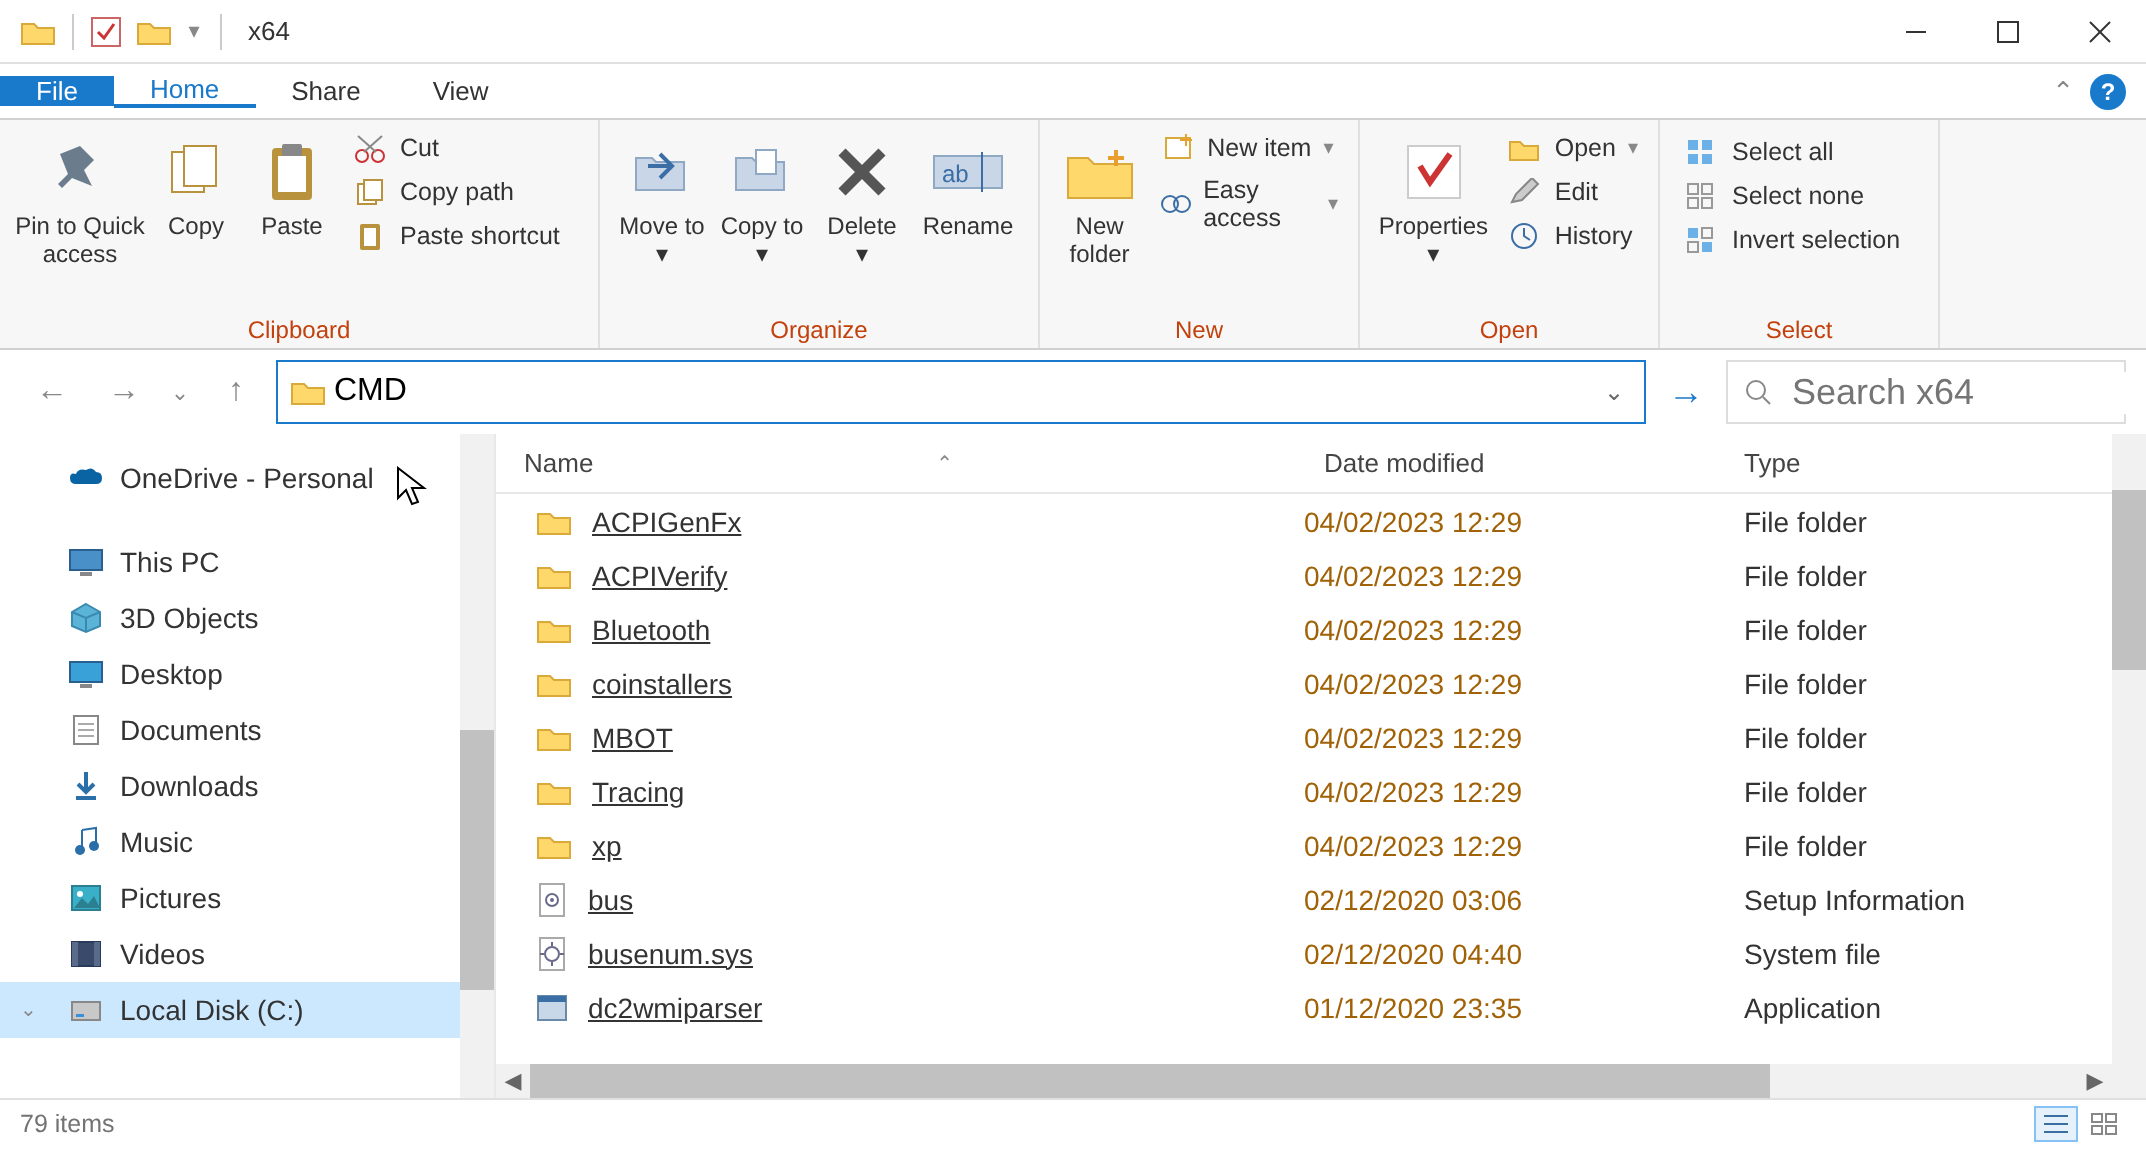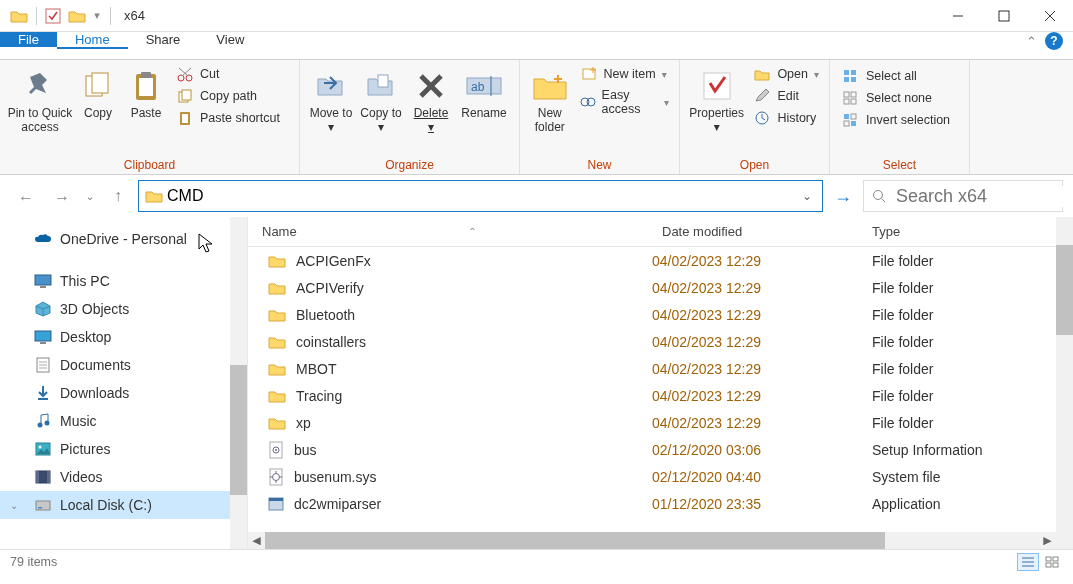--- a/index.html
+++ b/index.html
@@ -7,21 +7,21 @@
 
 
 .titlebar { height: 32px; display: flex; align-items: center; border-bottom: 1px solid #e0e0e0; }
 .titlebar .qat { display: flex; align-items: center; padding-left: 8px; gap: 2px; }
 .titlebar .qat .icon-slot { width: 22px; height: 22px; display: flex; align-items: center; justify-content: center; }
 .titlebar .title { padding-left: 10px; font-size: 13px; }
 .titlebar .win-controls { margin-left: auto; display: flex; }
 .titlebar .win-controls div { width: 46px; height: 32px; display: flex; align-items: center; justify-content: center; font-size: 14px; }
 
 
-.ribbon-tabs { height: 28px; display: flex; align-items: flex-start; border-bottom: 1px solid #d0d0d0; }
+.ribbon-tabs { height: 28px; display: flex; align-items: center; border-bottom: 1px solid #d0d0d0; }
 .ribbon-tabs .tab { padding: 0 18px; font-size: 13px; display: flex; align-items: center; }
 .ribbon-tabs .tab.file { background: #1979ca; color: #fff; }
 .ribbon-tabs .tab.active { color: #1979ca; border-bottom: 2px solid #1979ca; }
 .ribbon-tabs .spacer { flex: 1; }
 .ribbon-tabs .rt-right { display: flex; align-items: center; padding-right: 10px; gap: 8px; }
 .help-circle { width: 18px; height: 18px; border-radius: 50%; background: #1979ca; color: #fff; display: flex; align-items: center; justify-content: center; font-size: 12px; font-weight: bold; }
 
 
 .ribbon { height: 115px; background: #f7f7f7; border-bottom: 1px solid #d0d0d0; display: flex; }
 .group { border-right: 1px solid #e0e0e0; display: flex; flex-direction: column; padding: 2px 6px 0 6px; }
@@ -57,21 +57,21 @@
 
 .file-pane { flex: 1; position: relative; overflow: hidden; }
 .file-header { height: 30px; display: flex; align-items: center; border-bottom: 1px solid #e8e8e8; font-size: 13px; color: #444; }
 .file-header .col { padding-left: 14px; }
 .col-name { width: 400px; display: flex; align-items: center; }
 .col-name .sort { margin-left: auto; margin-right: auto; color: #888; font-size: 10px; }
 .col-date { width: 210px; }
 .col-type { flex: 1; }
 .file-rows { overflow: hidden; }
 .file-row { height: 27px; display: flex; align-items: center; font-size: 14px; }
-.file-row .col-name { display: flex; align-items: center; gap: 10px; padding-left: 20px; }
+.file-row .col-name { display: flex; align-items: center; gap: 10px; padding-left: 20px; text-decoration: underline; }
 .file-row .col-date { color: #a16207; padding-left: 4px; }
 .file-row .col-type { color: #333; padding-left: 14px; }
 .fscroll-v { position: absolute; right: 0; top: 0; width: 17px; height: 100%; background: #f1f1f1; }
 .fscroll-v .thumb { position: absolute; right: 0; top: 28px; width: 17px; height: 90px; background: #c1c1c1; }
 .fscroll-h { position: absolute; left: 0; bottom: 0; height: 17px; width: calc(100% - 17px); background: #f1f1f1; display: flex; align-items: center; }
 .fscroll-h .arrow { width: 17px; text-align: center; color: #666; font-size: 11px; }
 .fscroll-h .thumb { height: 17px; background: #c1c1c1; flex: 0 0 620px; margin-left: 0; }
 .fscroll-h .track { flex: 1; }
 
 
@@ -227,21 +227,21 @@
       </div>
       <div class="big-btn" style="width:50px;">
         <div class="bicon">
             <svg width="34" height="34">
               <path d="M4 10 L12 10 L14 12 L28 12 L28 26 L4 26 Z" fill="#c8d6e8" stroke="#8fa8c4"></path>
               <rect x="14" y="6" width="10" height="12" fill="#fff" stroke="#8fa8c4"></rect>
             </svg>
           </div>
         <div><span>Copy to</span> ▾</div>
       </div>
-      <div class="big-btn" style="width:50px;text-decoration:underline;">
+      <div class="big-btn" style="width:50px;">
         <div class="bicon">
             <svg width="34" height="34">
               <line x1="7" y1="7" x2="27" y2="27" stroke="#555" stroke-width="5"></line>
               <line x1="27" y1="7" x2="7" y2="27" stroke="#555" stroke-width="5"></line>
             </svg>
           </div>
         <div><span>Delete</span><br>▾</div>
       </div>
       <div class="big-btn" style="width:56px;">
         <div class="bicon">

